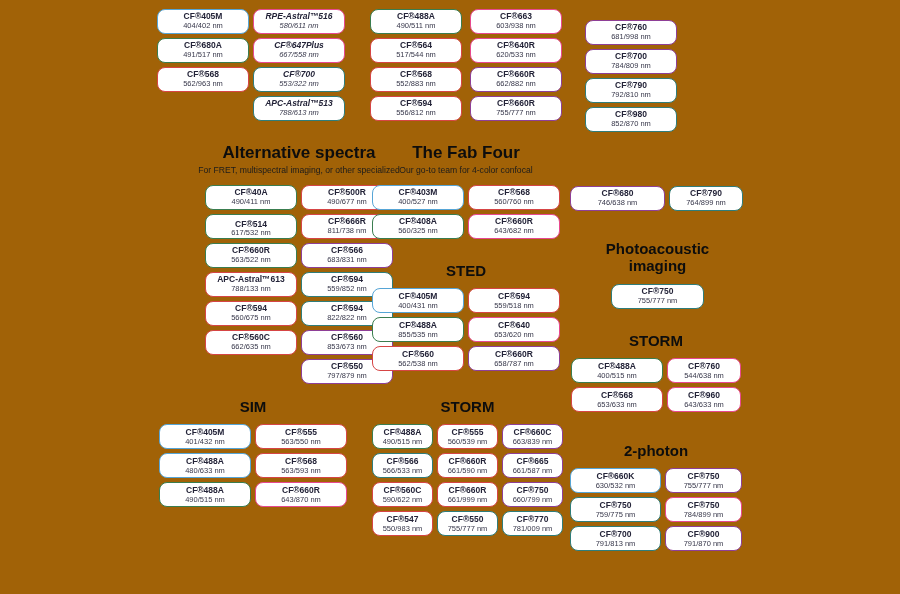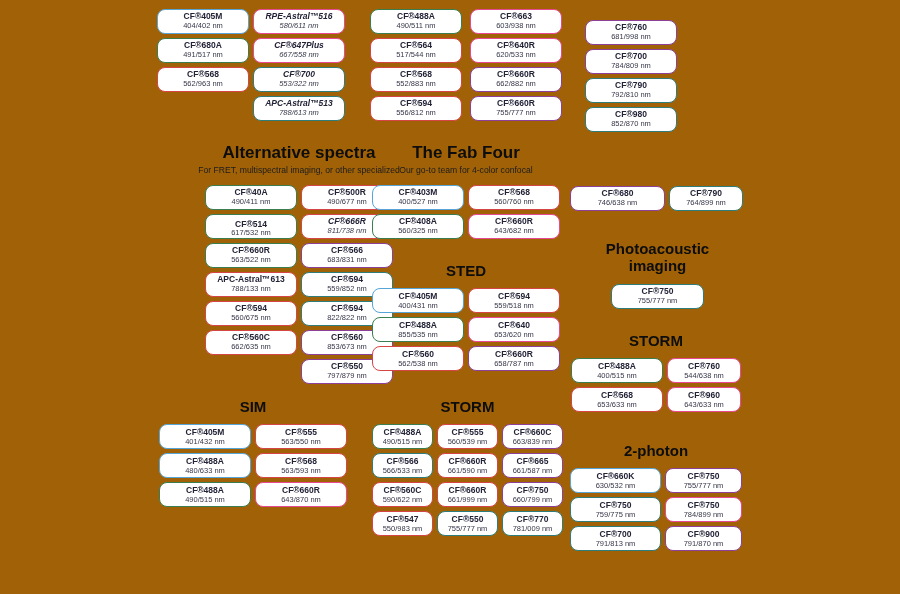--- a/index.html
+++ b/index.html
@@ -184,21 +184,21 @@
           <div class="badge" style="border-color: rgb(214, 69, 69);">
             <div class="bname">CF®560C</div>
             <div class="bval">662/635 nm</div>
           </div>
         </div>
         <div class="col">
           <div class="badge" style="border-color: rgb(214, 69, 69);">
             <div class="bname">CF®500R</div>
             <div class="bval">490/677 nm</div>
           </div>
-          <div class="badge" style="border-color: rgb(214, 69, 69); font-style: italic;">
+          <div class="badge" style="border-color: rgb(214, 69, 69);">
             <div class="bname">CF®666R</div>
             <div class="bval">811/738 nm</div>
           </div>
           <div class="badge" style="border-color: rgb(142, 63, 151);">
             <div class="bname">CF®566</div>
             <div class="bval">683/831 nm</div>
           </div>
           <div class="badge" style="border-color: rgb(47, 125, 122);">
             <div class="bname">CF®594</div>
             <div class="bval">559/852 nm</div>

